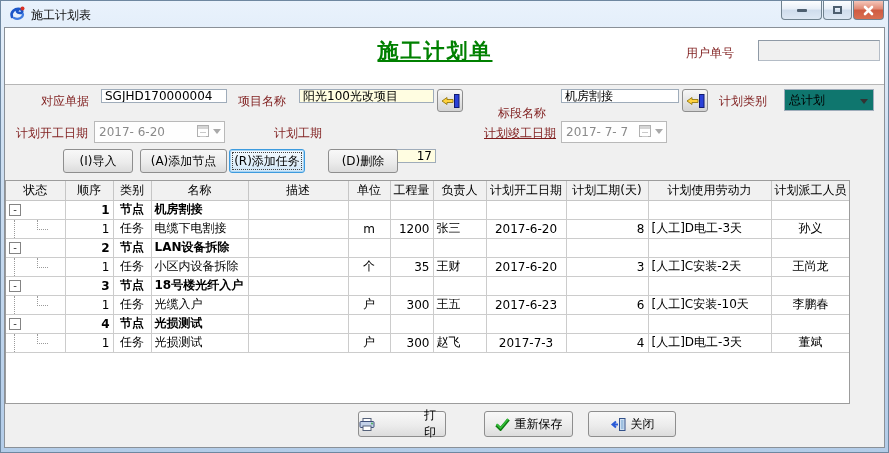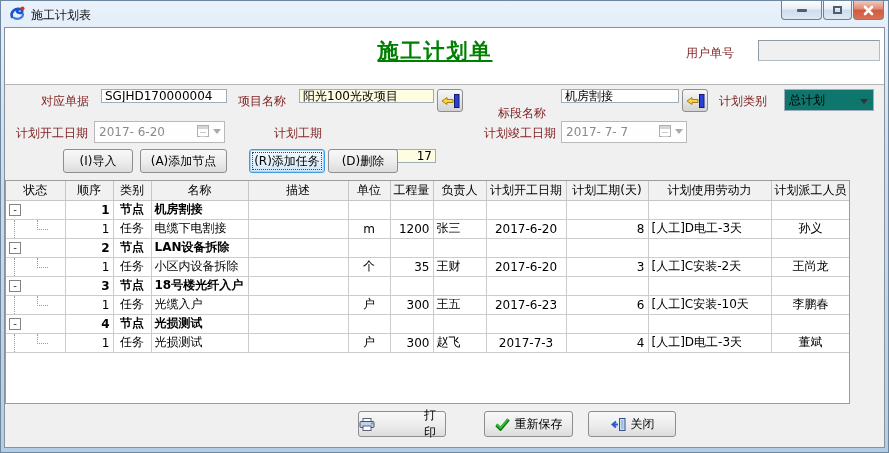--- a/index.html
+++ b/index.html
@@ -133,32 +133,32 @@
     <span class="lbl" style="left:11px;top:97px;">计划开工日期</span>
     <div class="datepicker" style="left:89px;top:93px;width:131px;">
       <span>2017- 6-20</span>
       <span class="dp-icons">
           <span class="cal-icon"></span>
           <span class="dp-arrow"></span>
         </span>
     </div>
     <span class="lbl" style="left:269px;top:97px;">计划工期</span>
     <input class="tb yellow right" style="left: 339px; top: 93px; width: 92px; margin-top: 28px;" value="17">
-    <span class="lbl" style="left:479px;top:97px;">计划竣工日期</span>
-    <div class="datepicker" style="left:556px;top:93px;width:126px;">
+    <span class="lbl" style="left:479px;top:97px;text-decoration:underline;">计划竣工日期</span>
+    <div class="datepicker" style="left:556px;top:93px;width:106px;">
       <span>2017- 7- 7</span>
       <span class="dp-icons">
           <span class="cal-icon"></span>
           <span class="dp-arrow"></span>
         </span>
     </div>
 
     <div class="btn" style="left:58px;top:121px;width:70px;">(I)导入</div>
     <div class="btn" style="left:135px;top:121px;width:87px;">(A)添加节点</div>
-    <div class="btn focused" style="left:244px;top:121px;width:76px;">(R)添加任务</div>
+    <div class="btn focused" style="left:224px;top:121px;width:76px;">(R)添加任务</div>
     <div class="btn" style="left:323px;top:121px;width:70px;">(D)删除</div>
 
     <div class="grid-wrap">
       <table class="grid" id="grid">
           <colgroup>
             <col style="width: 59px;">
             <col style="width: 48px;">
             <col style="width: 38px;">
             <col style="width: 97px;">
             <col style="width: 100px;">

